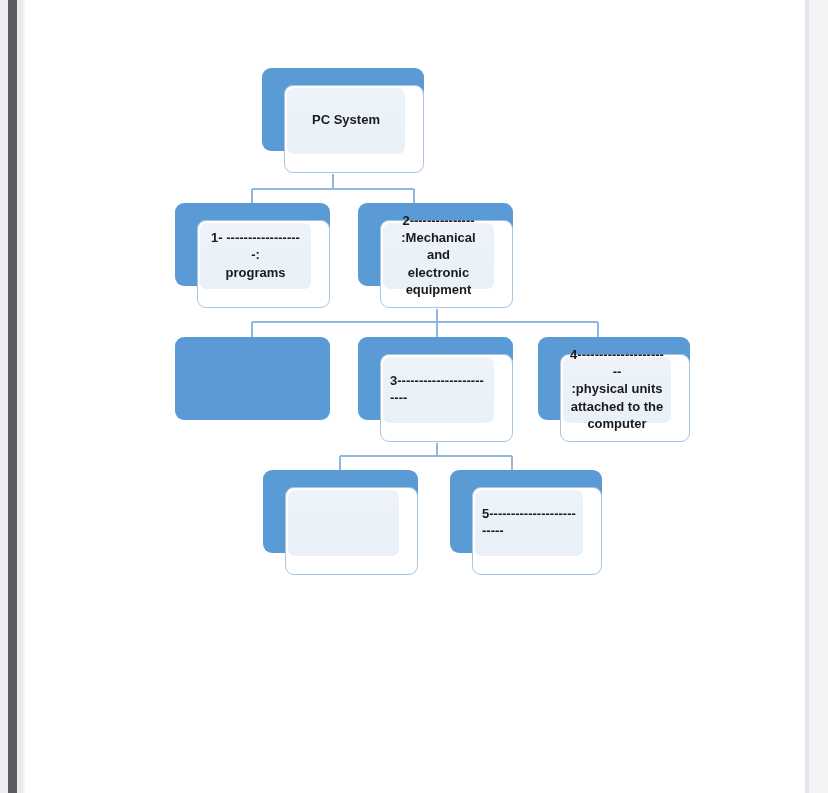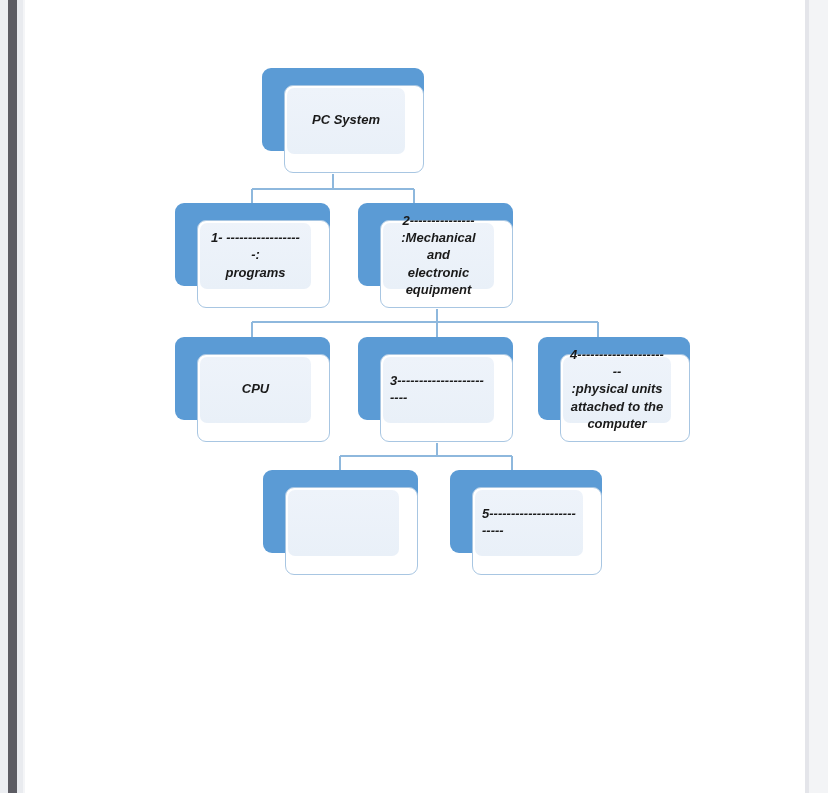--- a/index.html
+++ b/index.html
@@ -62,21 +62,21 @@
     position: absolute;
     left: 809px; top: 0;
     width: 19px; height: 793px;
     background: #f3f4f6;
   }
 
   
   #chart-canvas {
     position: absolute;
     left: 0; top: 0;
-    width: 828px; height: 793px; font-style: italic;
+    width: 828px; height: 793px;
   }
   #connector-layer {
     position: absolute;
     left: 0; top: 0;
     width: 828px; height: 793px;
     pointer-events: none;
   }
 
   
   .node {
@@ -184,24 +184,20 @@
           <div class="node-face">
             <div class="node-face-inner"></div>
             <div class="node-label">2---------------
 :Mechanical and
 electronic
 equipment</div>
           </div>
         </div>
         <div class="node" style="left: 175px; top: 337px; width: 155px; height: 105px;">
           <div class="node-shadow-plate"></div>
-          <div class="node-face">
-            <div class="node-face-inner"></div>
-            <div class="node-label">CPU</div>
-          </div>
         </div>
         <div class="node" style="left: 358px; top: 337px; width: 155px; height: 105px;">
           <div class="node-shadow-plate"></div>
           <div class="node-face">
             <div class="node-face-inner"></div>
             <div class="node-label align-left">3------------------------</div>
           </div>
         </div>
         <div class="node" style="left: 538px; top: 337px; width: 152px; height: 105px;">
           <div class="node-shadow-plate"></div>

